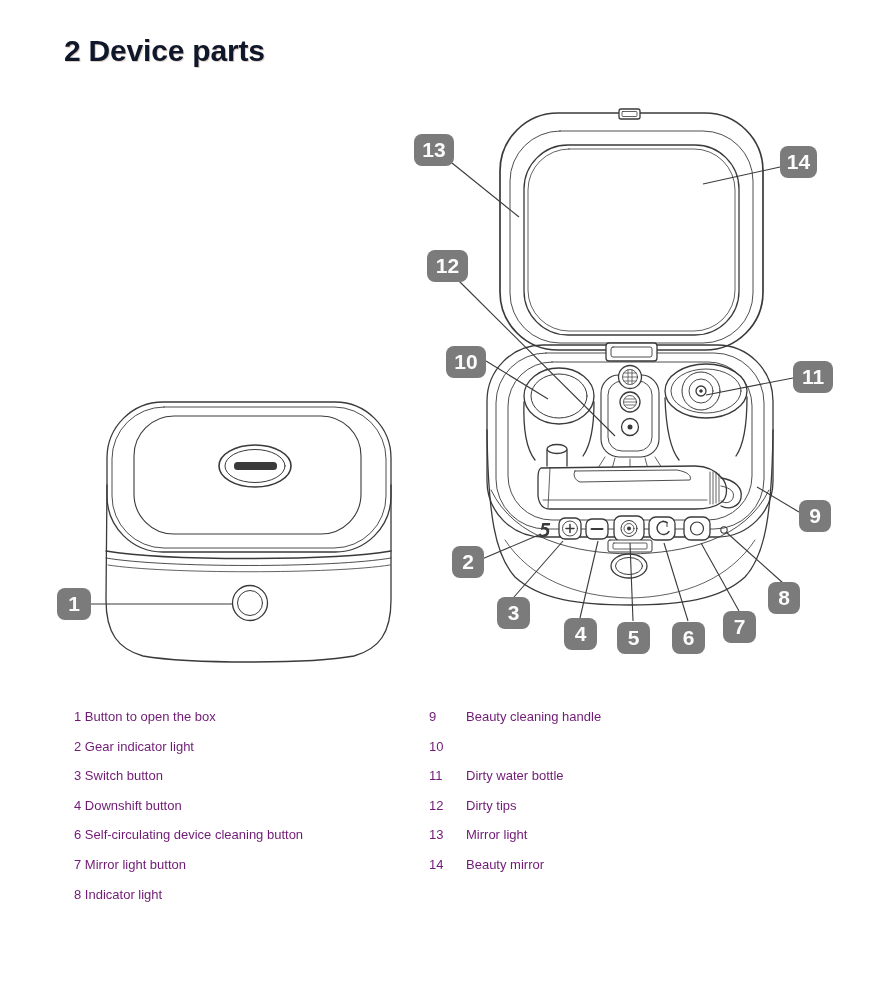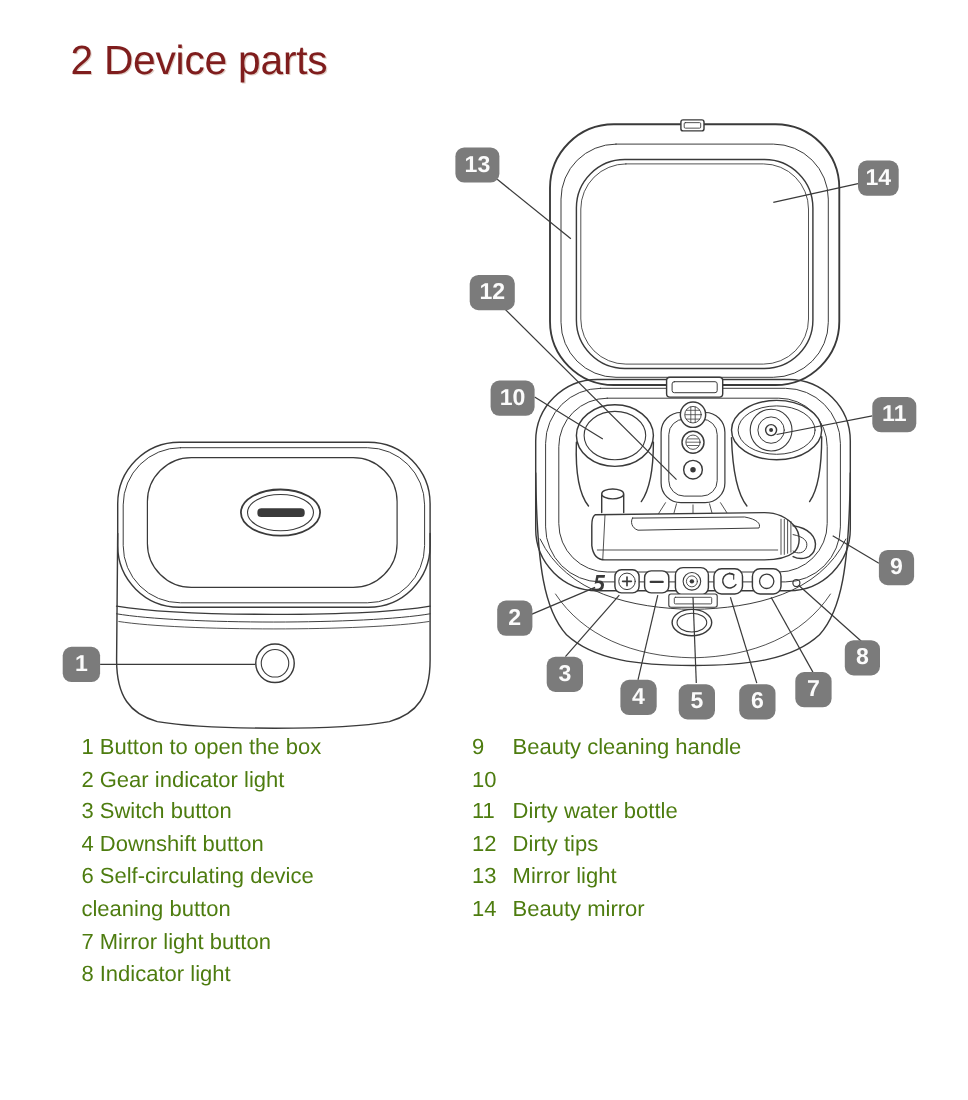--- a/index.html
+++ b/index.html
@@ -1,25 +1,25 @@
 <!DOCTYPE html>
 <html><head>
 <meta charset="utf-8">
 <style>
   html,body{margin:0;padding:0;background:#fff;}
   #page{position:relative;width:880px;height:1000px;background:#fff;overflow:hidden;
         font-family:"Liberation Sans",sans-serif;}
-  #title{position:absolute;left:64px;top:34px;font-size:37px;font-weight:400;
-         color:#7f1d1d;letter-spacing:-0.2px;
+  #title{position:absolute;left:64px;top:34px;font-size:30px;font-weight:700;
+         color:#0f172a;letter-spacing:-0.2px;
          text-shadow:1px 1px 0 rgba(140,80,50,0.28);}
   svg{position:absolute;overflow:visible;}
   .badge{position:absolute;height:32px;background:#7b7b7b;border-radius:8px;
          color:#fbfbfb;font-size:21px;font-weight:700;text-align:center;
          line-height:32px;}
-  .legend-col{position:absolute;top:665px;color:#4d7c0f;font-size:20px;
+  .legend-col{position:absolute;top:702px;color:#701a75;font-size:13px;
               line-height:29.6px;}
   #legend-left{left:74px;width:290px;}
   #legend-right{left:429px;width:330px;}
   #legend-right .lrow{display:flex;}
   #legend-right .num{width:37px;flex:0 0 37px;}
   .sep{white-space:pre;}
 </style>
 </head>
 <body>
 

